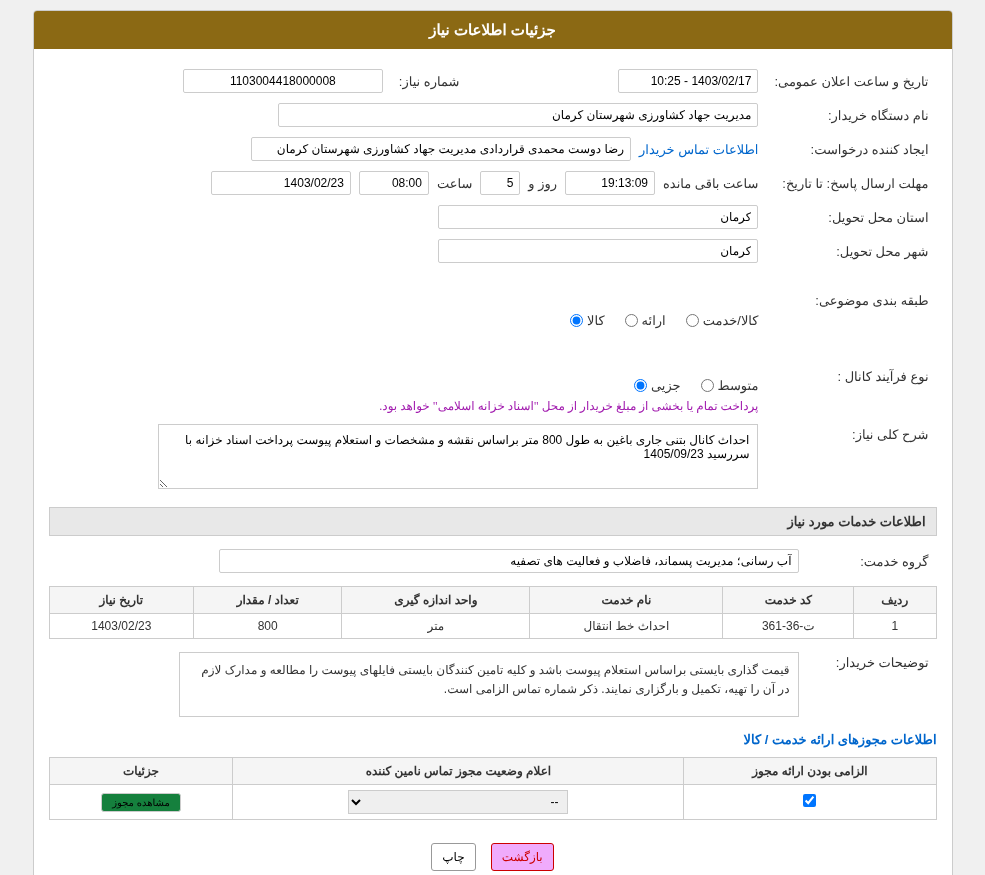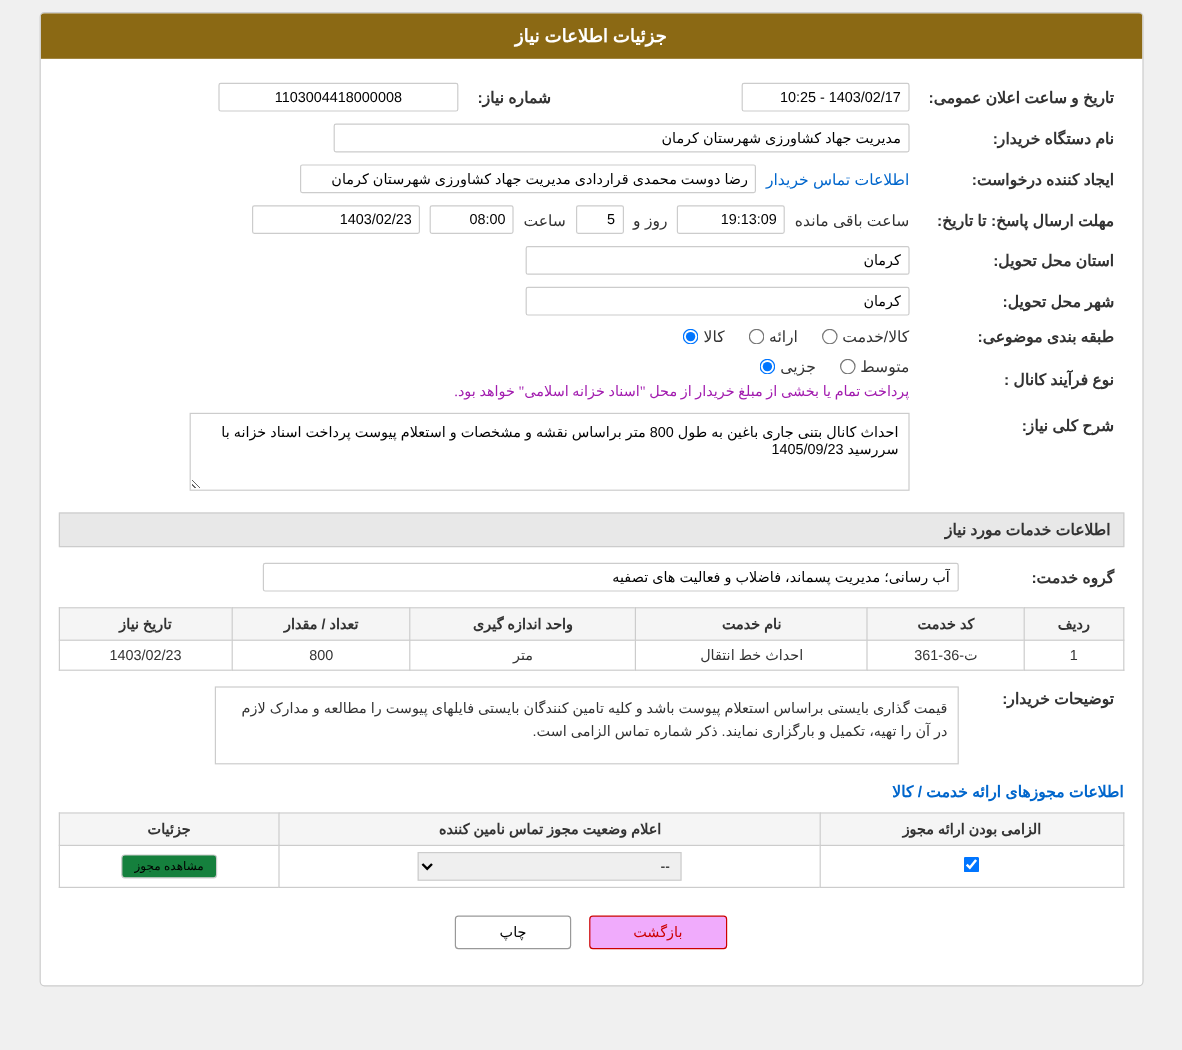--- a/index.html
+++ b/index.html
@@ -35,21 +35,21 @@
     .info-table {
       width: 100%;
       border-collapse: collapse;
     }
     .info-table td {
       padding: 5px 8px;
       vertical-align: middle;
     }
     .label-cell {
       text-align: right;
-      font-weight: bold;
+      font-weight: normal;
       color: #333;
       white-space: nowrap;
       width: 130px;
     }
     .value-cell {
       text-align: right;
     }
     .input-field {
       border: 1px solid #ccc;
       padding: 4px 6px;
@@ -83,20 +83,21 @@
     .radio-group {
       display: flex;
       gap: 15px;
       align-items: center;
       flex-direction: row-reverse;
     }
     .radio-item {
       display: flex;
       align-items: center;
       gap: 4px;
+      margin-top: 40px;
     }
     .data-table {
       width: 100%;
       border-collapse: collapse;
       margin: 8px 0;
       font-size: 12px;
     }
     .data-table th {
       background: #f5f5f5;
       border: 1px solid #ccc;
@@ -129,21 +130,21 @@
       font-size: 12px;
       direction: rtl;
       text-align: right;
       background: #fff;
       line-height: 1.6;
     }
     .watermark-area {
       position: relative;
     }
     .btn {
-      padding: 6px 36px;
+      padding: 6px 10px;
       border: 1px solid #ccc;
       border-radius: 3px;
       cursor: pointer;
       font-family: Tahoma, Arial, sans-serif;
       font-size: 12px;
     }
     .btn-print {
       background: #fff;
       border-color: #999;
     }

